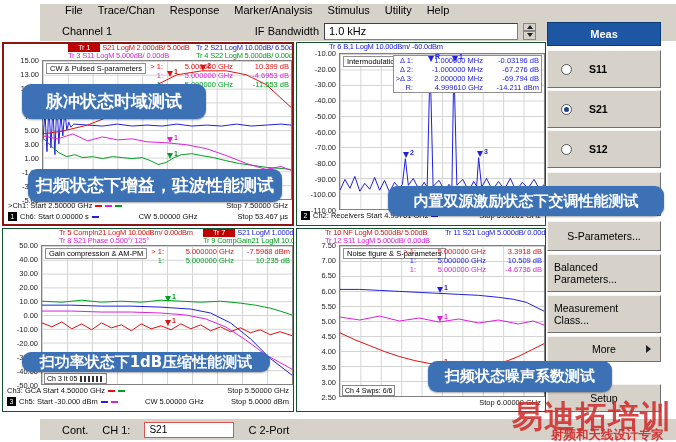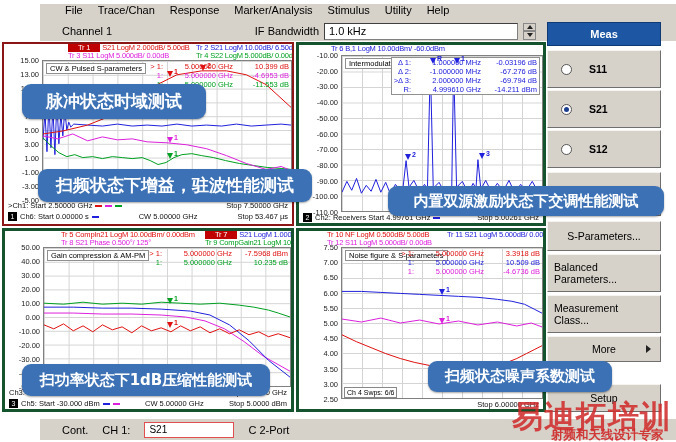--- a/index.html
+++ b/index.html
@@ -12,21 +12,21 @@
   .channelbar{position:absolute;left:40px;top:21px;width:636px;height:20px;background:#d6d2ca;
               display:flex;align-items:center;font-size:11px;box-sizing:border-box;padding-left:22px;}
   .if-group{margin-left:auto;margin-right:140px;display:flex;align-items:center;gap:5px;}
   .if-input{width:188px;height:15px;background:#fff;border:1px solid #808080;border-top:1px solid #404040;
             border-left:1px solid #404040;font-size:11px;padding:0 0 0 4px;display:flex;align-items:center;}
   .spin{display:flex;flex-direction:column;width:13px;height:17px;}
   .spin div{flex:1;background:#d6d2ca;border:1px solid #888;display:flex;align-items:center;justify-content:center;}
   .tri-up{width:0;height:0;border-left:3px solid transparent;border-right:3px solid transparent;border-bottom:4px solid #222;}
   .tri-dn{width:0;height:0;border-left:3px solid transparent;border-right:3px solid transparent;border-top:4px solid #222;}
   
-  .win{position:absolute;background:#fff;border:3px solid #14532d;box-sizing:border-box;display:flex;flex-direction:column;}
+  .win{position:absolute;background:#fff;border:1px solid #14532d;box-sizing:border-box;display:flex;flex-direction:column;}
   .win.active{border:2px solid #8c1616;}
   .win-head{overflow:hidden;}
   .leg-line{display:flex;white-space:nowrap;font-size:7.5px;line-height:8px;letter-spacing:-0.2px;}
   .w0 .leg-line{padding-left:64px;} .w0 .leg-item:first-child{width:128px;flex:none;}
   .w1 .leg-line{padding-left:32px;}
   .w2 .leg-line{padding-left:56px;} .w2 .leg-item:first-child{width:144px;flex:none;}
   .w3 .leg-line{padding-left:28px;} .w3 .leg-item:first-child{width:120px;flex:none;}
   .tr-id.hl{background:#c00000;color:#fff;padding:0 10px;}
   .win-mid{display:flex;}
   .w0 .win-head,.w2 .win-head,.w3 .win-head{height:16px;flex:none;}
@@ -466,21 +466,21 @@
   </div>
 
   <div class="statusbar">
     <span>Cont.</span>
     <span>CH 1:</span>
     <span class="meas-box">S21</span>
     <span>C 2-Port</span>
   </div>
 
   <div class="callout" style="left:22px;top:84px;width:184px;height:35px;font-size:17px;">脉冲状态时域测试</div>
-  <div class="callout" style="left:38px;top:169px;width:274px;height:33px;font-size:17px;">扫频状态下增益，驻波性能测试</div>
+  <div class="callout" style="left:28px;top:169px;width:254px;height:33px;font-size:17px;">扫频状态下增益，驻波性能测试</div>
   <div class="callout" style="left:388px;top:186px;width:276px;height:30px;font-size:15px;">内置双源激励状态下交调性能测试</div>
-  <div class="callout" style="left:22px;top:364px;width:248px;height:32px;font-size:15px;text-align:right;">扫功率状态下1dB压缩性能测试</div>
+  <div class="callout" style="left:22px;top:352px;width:248px;height:20px;font-size:15px;text-align:right;">扫功率状态下1dB压缩性能测试</div>
   <div class="callout" style="left:428px;top:361px;width:184px;height:31px;font-size:15px;">扫频状态噪声系数测试</div>
 
   <div class="wm wm1">易迪拓培训</div>
   <div class="wm wm2">射频和天线设计专家</div>
 
 </div>
 
 </body></html>

